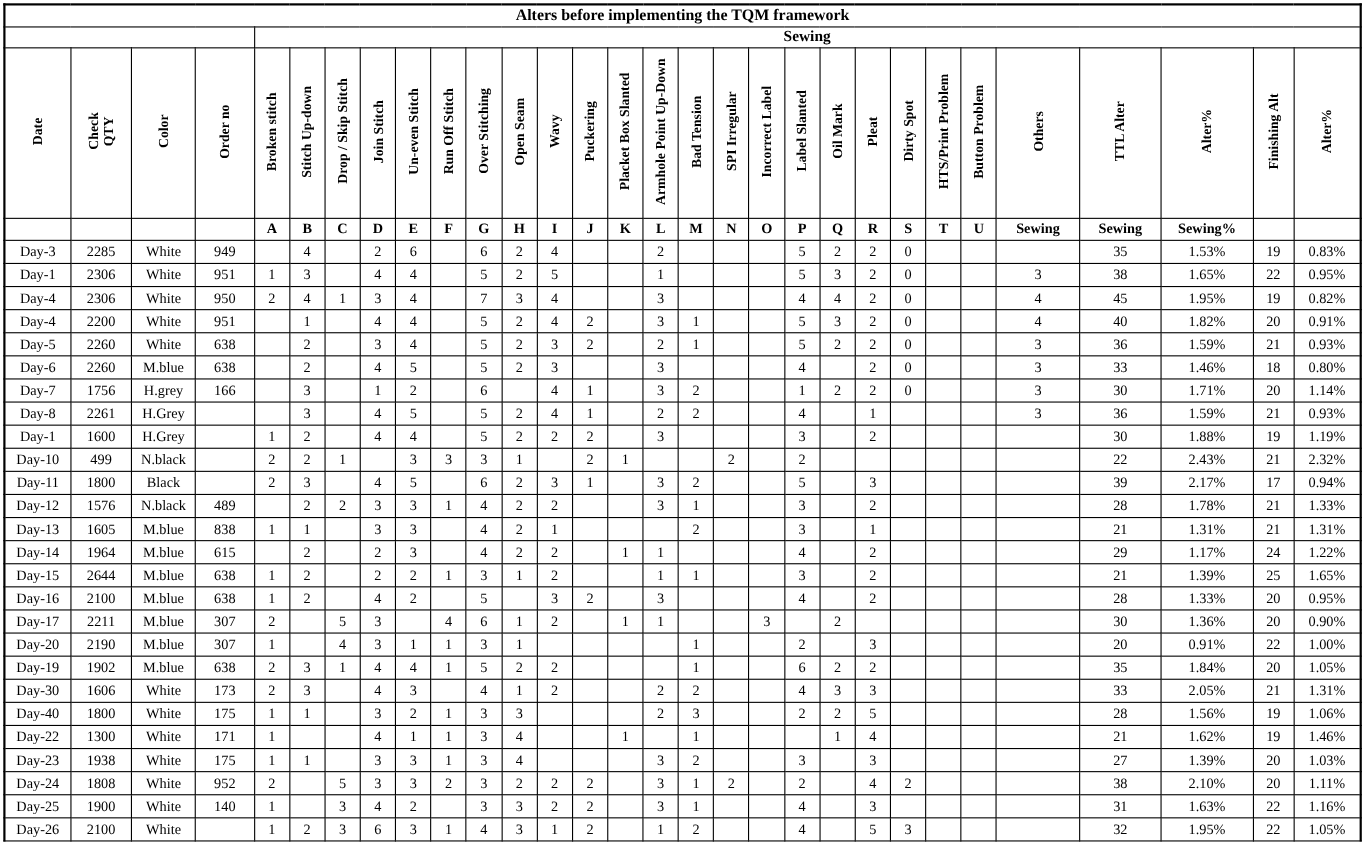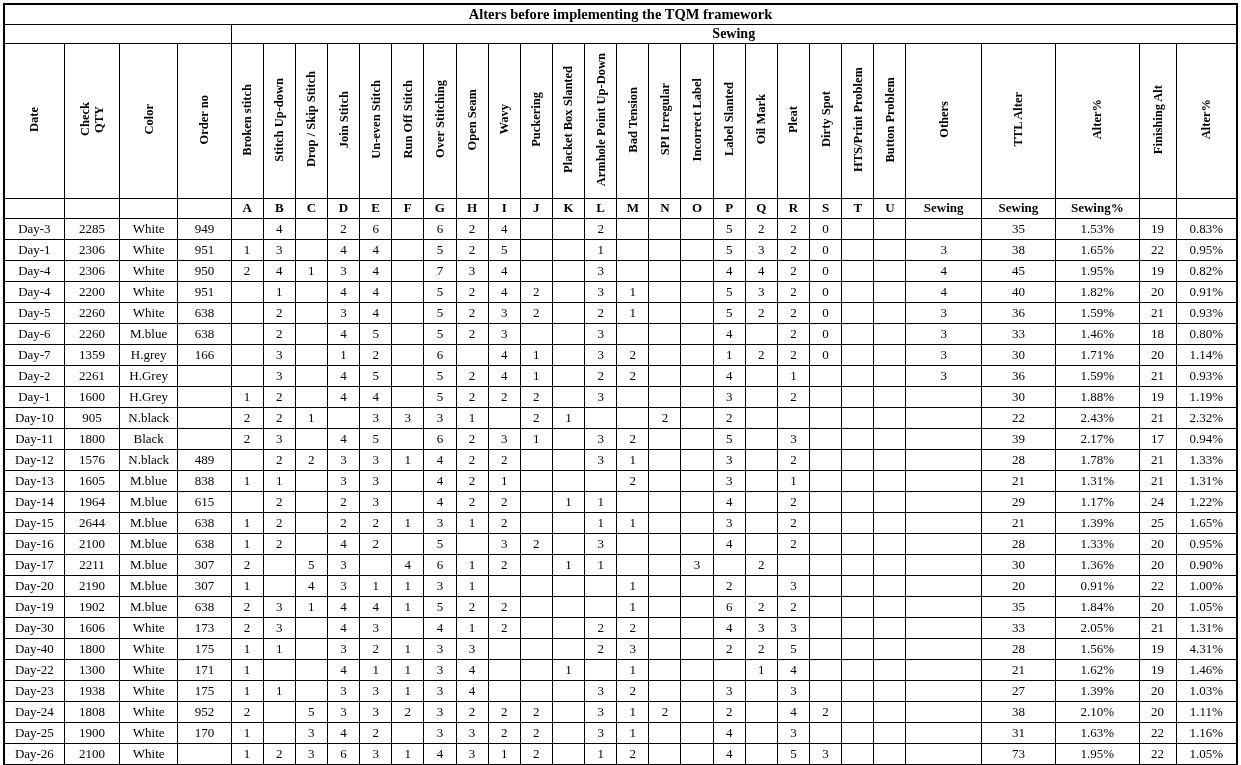--- a/index.html
+++ b/index.html
@@ -328,21 +328,21 @@
           <td></td>
           <td></td>
           <td>3</td>
           <td>33</td>
           <td>1.46%</td>
           <td>18</td>
           <td>0.80%</td>
         </tr>
         <tr>
           <td>Day-7</td>
-          <td>1359</td>
+          <td>1756</td>
           <td>H.grey</td>
           <td>166</td>
           <td></td>
           <td>3</td>
           <td></td>
           <td>1</td>
           <td>2</td>
           <td></td>
           <td>6</td>
           <td></td>
@@ -359,21 +359,21 @@
           <td>0</td>
           <td></td>
           <td></td>
           <td>3</td>
           <td>30</td>
           <td>1.71%</td>
           <td>20</td>
           <td>1.14%</td>
         </tr>
         <tr>
-          <td>Day-2</td>
+          <td>Day-8</td>
           <td>2261</td>
           <td>H.Grey</td>
           <td></td>
           <td></td>
           <td>3</td>
           <td></td>
           <td>4</td>
           <td>5</td>
           <td></td>
           <td>5</td>
@@ -424,21 +424,21 @@
           <td></td>
           <td></td>
           <td></td>
           <td>30</td>
           <td>1.88%</td>
           <td>19</td>
           <td>1.19%</td>
         </tr>
         <tr>
           <td>Day-10</td>
-          <td>905</td>
+          <td>499</td>
           <td>N.black</td>
           <td></td>
           <td>2</td>
           <td>2</td>
           <td>1</td>
           <td></td>
           <td>3</td>
           <td>3</td>
           <td>3</td>
           <td>1</td>
@@ -804,21 +804,21 @@
           <td>2</td>
           <td>2</td>
           <td>5</td>
           <td></td>
           <td></td>
           <td></td>
           <td></td>
           <td>28</td>
           <td>1.56%</td>
           <td>19</td>
-          <td>4.31%</td>
+          <td>1.06%</td>
         </tr>
         <tr>
           <td>Day-22</td>
           <td>1300</td>
           <td>White</td>
           <td>171</td>
           <td>1</td>
           <td></td>
           <td></td>
           <td>4</td>
@@ -906,21 +906,21 @@
           <td></td>
           <td>38</td>
           <td>2.10%</td>
           <td>20</td>
           <td>1.11%</td>
         </tr>
         <tr>
           <td>Day-25</td>
           <td>1900</td>
           <td>White</td>
-          <td>170</td>
+          <td>140</td>
           <td>1</td>
           <td></td>
           <td>3</td>
           <td>4</td>
           <td>2</td>
           <td></td>
           <td>3</td>
           <td>3</td>
           <td>2</td>
           <td>2</td>
@@ -961,20 +961,20 @@
           <td>2</td>
           <td></td>
           <td></td>
           <td>4</td>
           <td></td>
           <td>5</td>
           <td>3</td>
           <td></td>
           <td></td>
           <td></td>
-          <td>73</td>
+          <td>32</td>
           <td>1.95%</td>
           <td>22</td>
           <td>1.05%</td>
         </tr>
       </tbody>
   </table>
 </div>
 
 </body></html>

